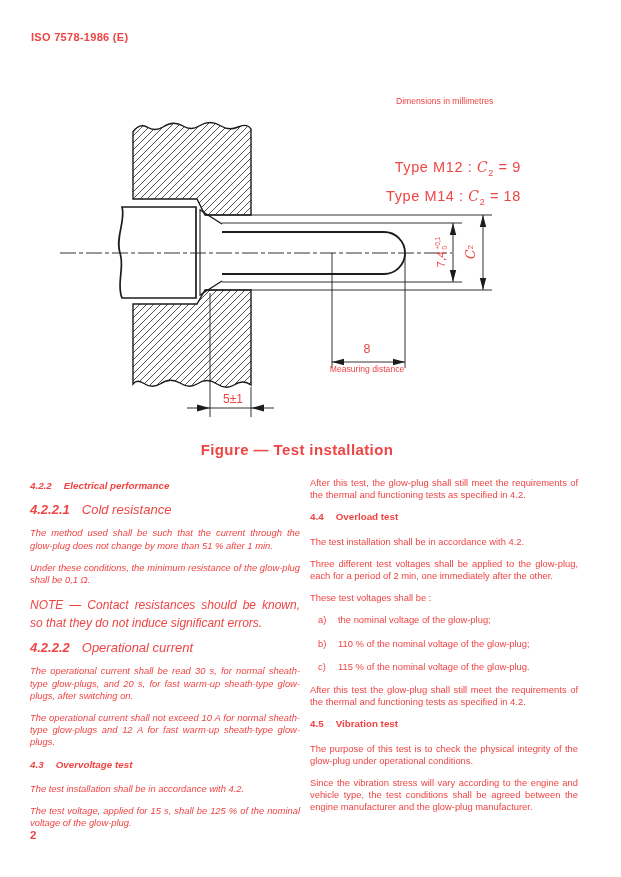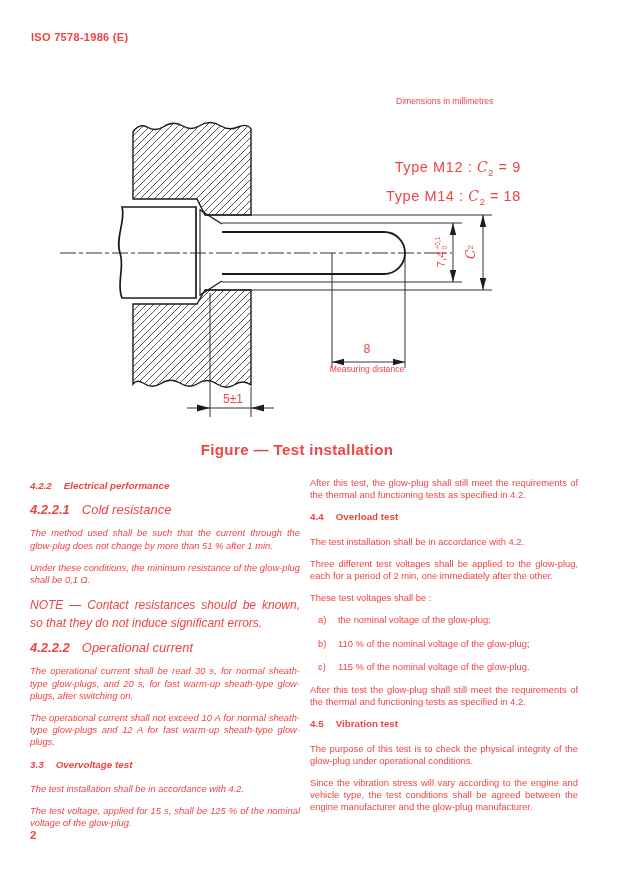--- a/index.html
+++ b/index.html
@@ -124,21 +124,21 @@
 
   <div class="col col-left">
     <div class="h2"><span class="num">4.2.2</span><span>Electrical performance</span></div>
     <div class="h3"><span class="num">4.2.2.1</span><span>Cold resistance</span></div>
     <p>The method used shall be such that the current through the glow-plug does not change by more than 51 % after 1 min.</p>
     <p>Under these conditions, the minimum resistance of the glow-plug shall be 0,1 Ω.</p>
     <p class="note">NOTE — Contact resistances should be known, so that they do not induce significant errors.</p>
     <div class="h3"><span class="num">4.2.2.2</span><span>Operational current</span></div>
     <p>The operational current shall be read 30 s, for normal sheath-type glow-plugs, and 20 s, for fast warm-up sheath-type glow-plugs, after switching on.</p>
     <p>The operational current shall not exceed 10 A for normal sheath-type glow-plugs and 12 A for fast warm-up sheath-type glow-plugs.</p>
-    <div class="h2"><span class="num">3.3</span><span>Overvoltage test</span></div>
+    <div class="h2"><span class="num">4.3</span><span>Overvoltage test</span></div>
     <p>The test installation shall be in accordance with 4.2.</p>
     <p>The test voltage, applied for 15 s, shall be 125 % of the nominal voltage of the glow-plug.</p>
   </div>
 
   <div class="col col-right">
     <p>After this test, the glow-plug shall still meet the requirements of the thermal and functioning tests as specified in 4.2.</p>
     <div class="h2"><span class="num">4.4</span><span>Overload test</span></div>
     <p>The test installation shall be in accordance with 4.2.</p>
     <p>Three different test voltages shall be applied to the glow-plug, each for a period of 2 min, one immediately after the other.</p>
     <p>These test voltages shall be :</p>

